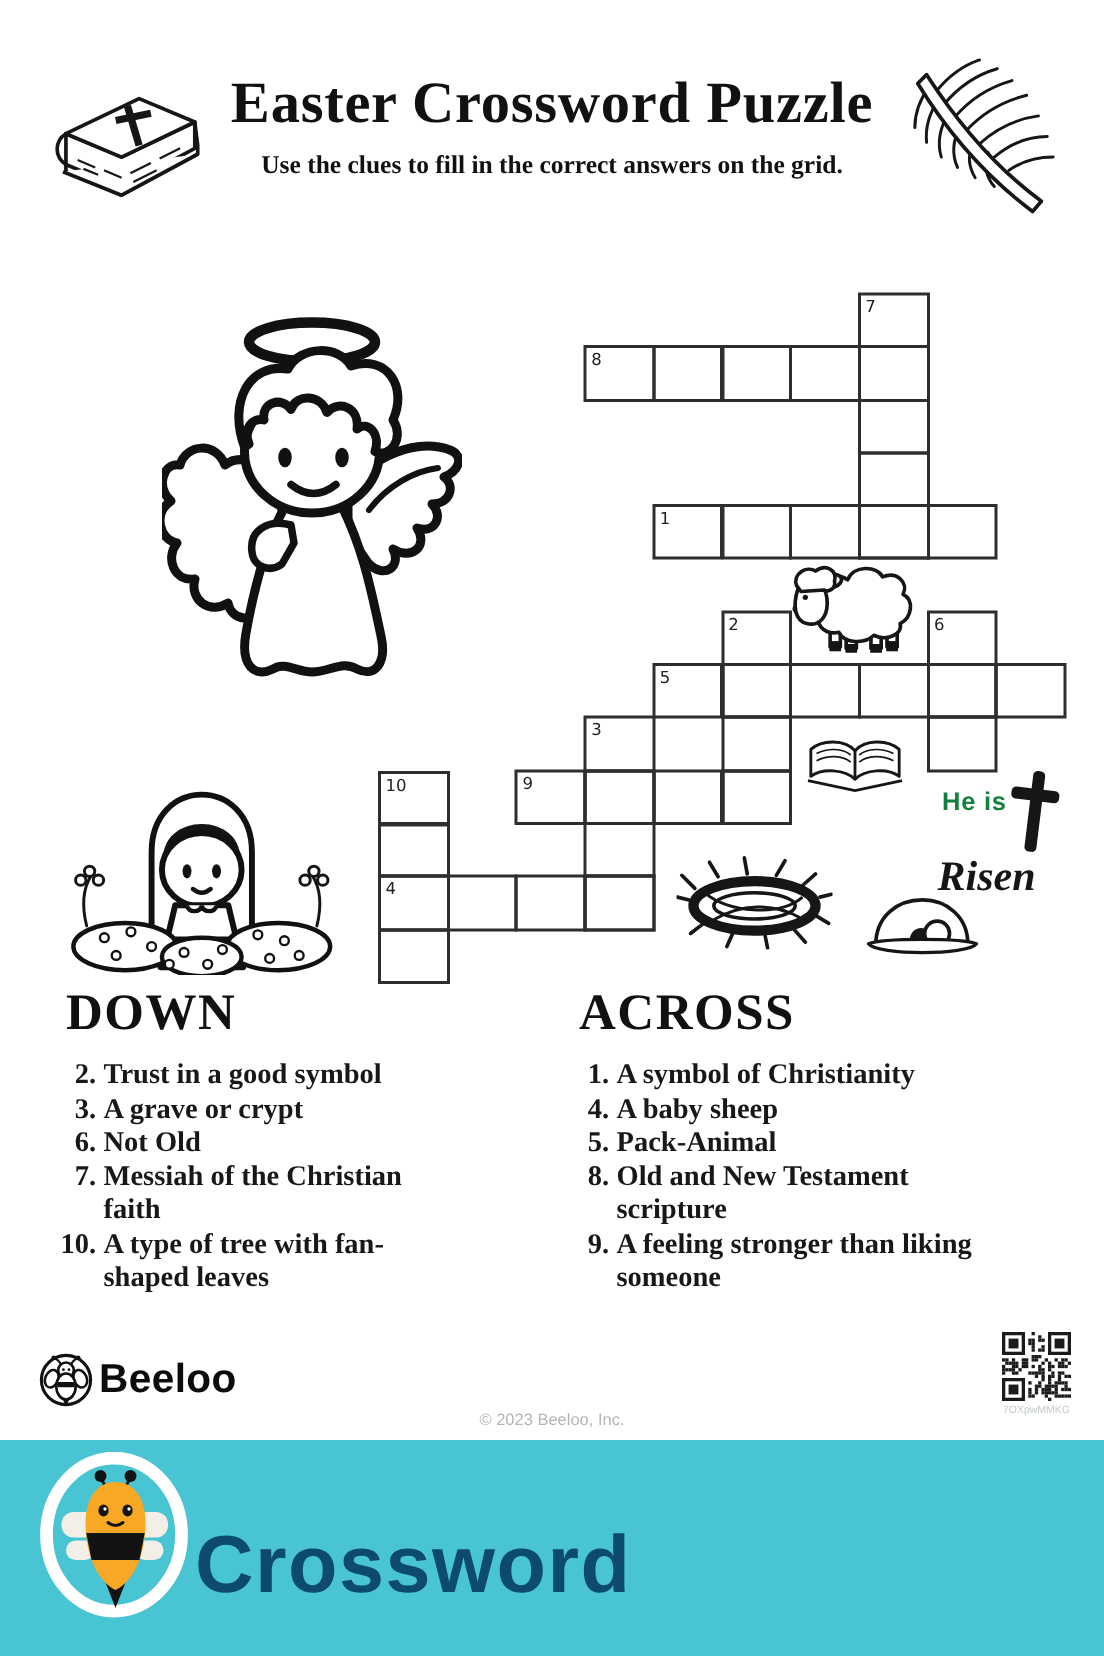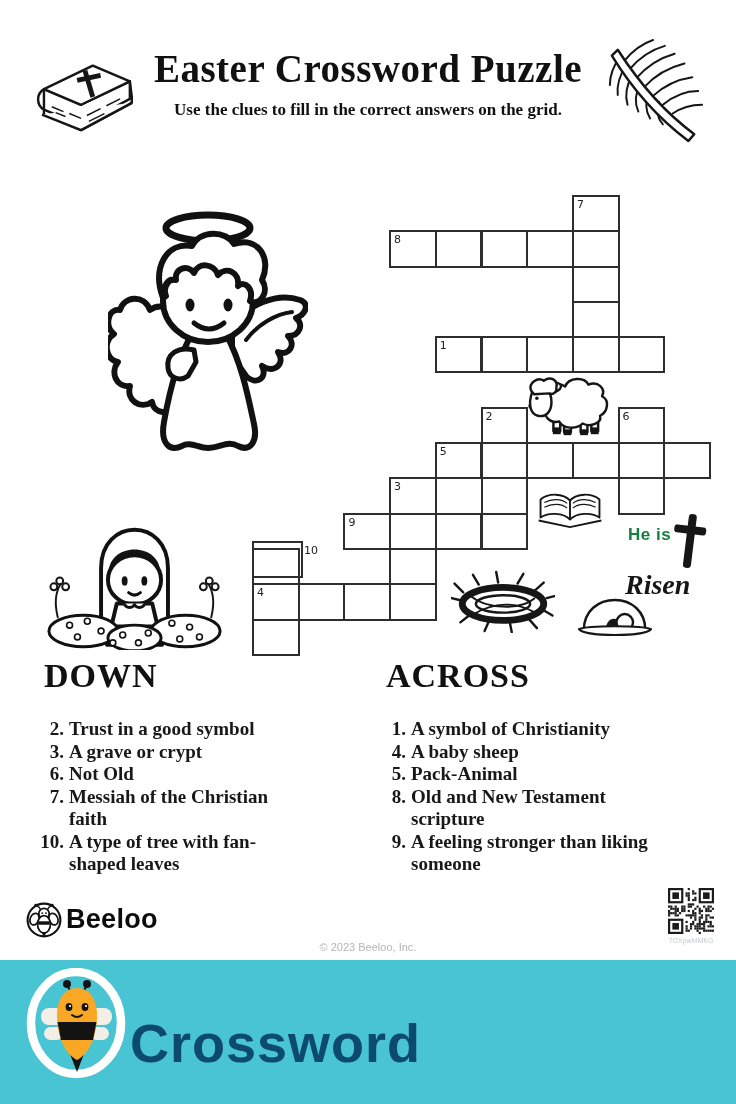--- a/index.html
+++ b/index.html
@@ -34,21 +34,21 @@
   .risen-l1{position:absolute;left:8px;top:11px;font:700 17px "Liberation Sans",sans-serif;
             letter-spacing:.5px;color:#15803d;}
   .risen-l2{position:absolute;left:5px;top:27px;font:italic 700 28px "Liberation Serif",serif;
             color:#161616;margin-top:28px;}
   .risen-cross{position:absolute;left:50px;top:0;}
 
   
   .clue-col{position:absolute;top:658px;width:312px;}
   .clue-col.down{left:34px;}
   .clue-col.across{left:376px;}
-  .clue-head{margin:0 0 24px 10px;font:700 34px/36px "Liberation Serif",serif;
+  .clue-head{margin:0 0 12px 10px;font:700 34px/36px "Liberation Serif",serif;
              letter-spacing:1px;color:#111;}
   .clue{display:flex;width:272px;font:600 19px/22.5px "Liberation Serif",serif;color:#181818;}
   .clue .n{flex:none;width:30px;text-align:right;padding-right:5px;}
   .clue .t{flex:1;}
 
   
   .beeloo-logo-svg{position:absolute;left:25px;top:901px;}
   .brand{position:absolute;left:66px;top:899px;font:800 27px/40px "Liberation Sans",sans-serif;
          letter-spacing:.3px;color:#0c0c0c;}
   .copyright{position:absolute;left:0;right:0;top:941px;text-align:center;
@@ -292,21 +292,21 @@
       </div>
       <div class="cell" style="left: 389.1px; top: 512.7px;"></div>
       <div class="cell" style="left: 389.1px; top: 548px;"></div>
       <div class="cell" style="left: 389.1px; top: 583.3px;"></div>
       <div class="cell" style="left: 343.4px; top: 512.7px;">
         <span class="cellnum">9</span>
       </div>
       <div class="cell" style="left: 389.1px; top: 512.7px;"></div>
       <div class="cell" style="left: 434.8px; top: 512.7px;"></div>
       <div class="cell" style="left: 480.5px; top: 512.7px;"></div>
-      <div class="cell" style="left: 252px; top: 541px; padding-left: 47px;">
+      <div class="cell" style="left: 252px; top: 514px;">
         <span class="cellnum">10</span>
       </div>
       <div class="cell" style="left: 252px; top: 548px;"></div>
       <div class="cell" style="left: 252px; top: 583.3px;"></div>
       <div class="cell" style="left: 252px; top: 618.6px;"></div>
       <div class="cell" style="left: 252px; top: 583.3px;">
         <span class="cellnum">4</span>
       </div>
       <div class="cell" style="left: 297.7px; top: 583.3px;"></div>
       <div class="cell" style="left: 343.4px; top: 583.3px;"></div>

